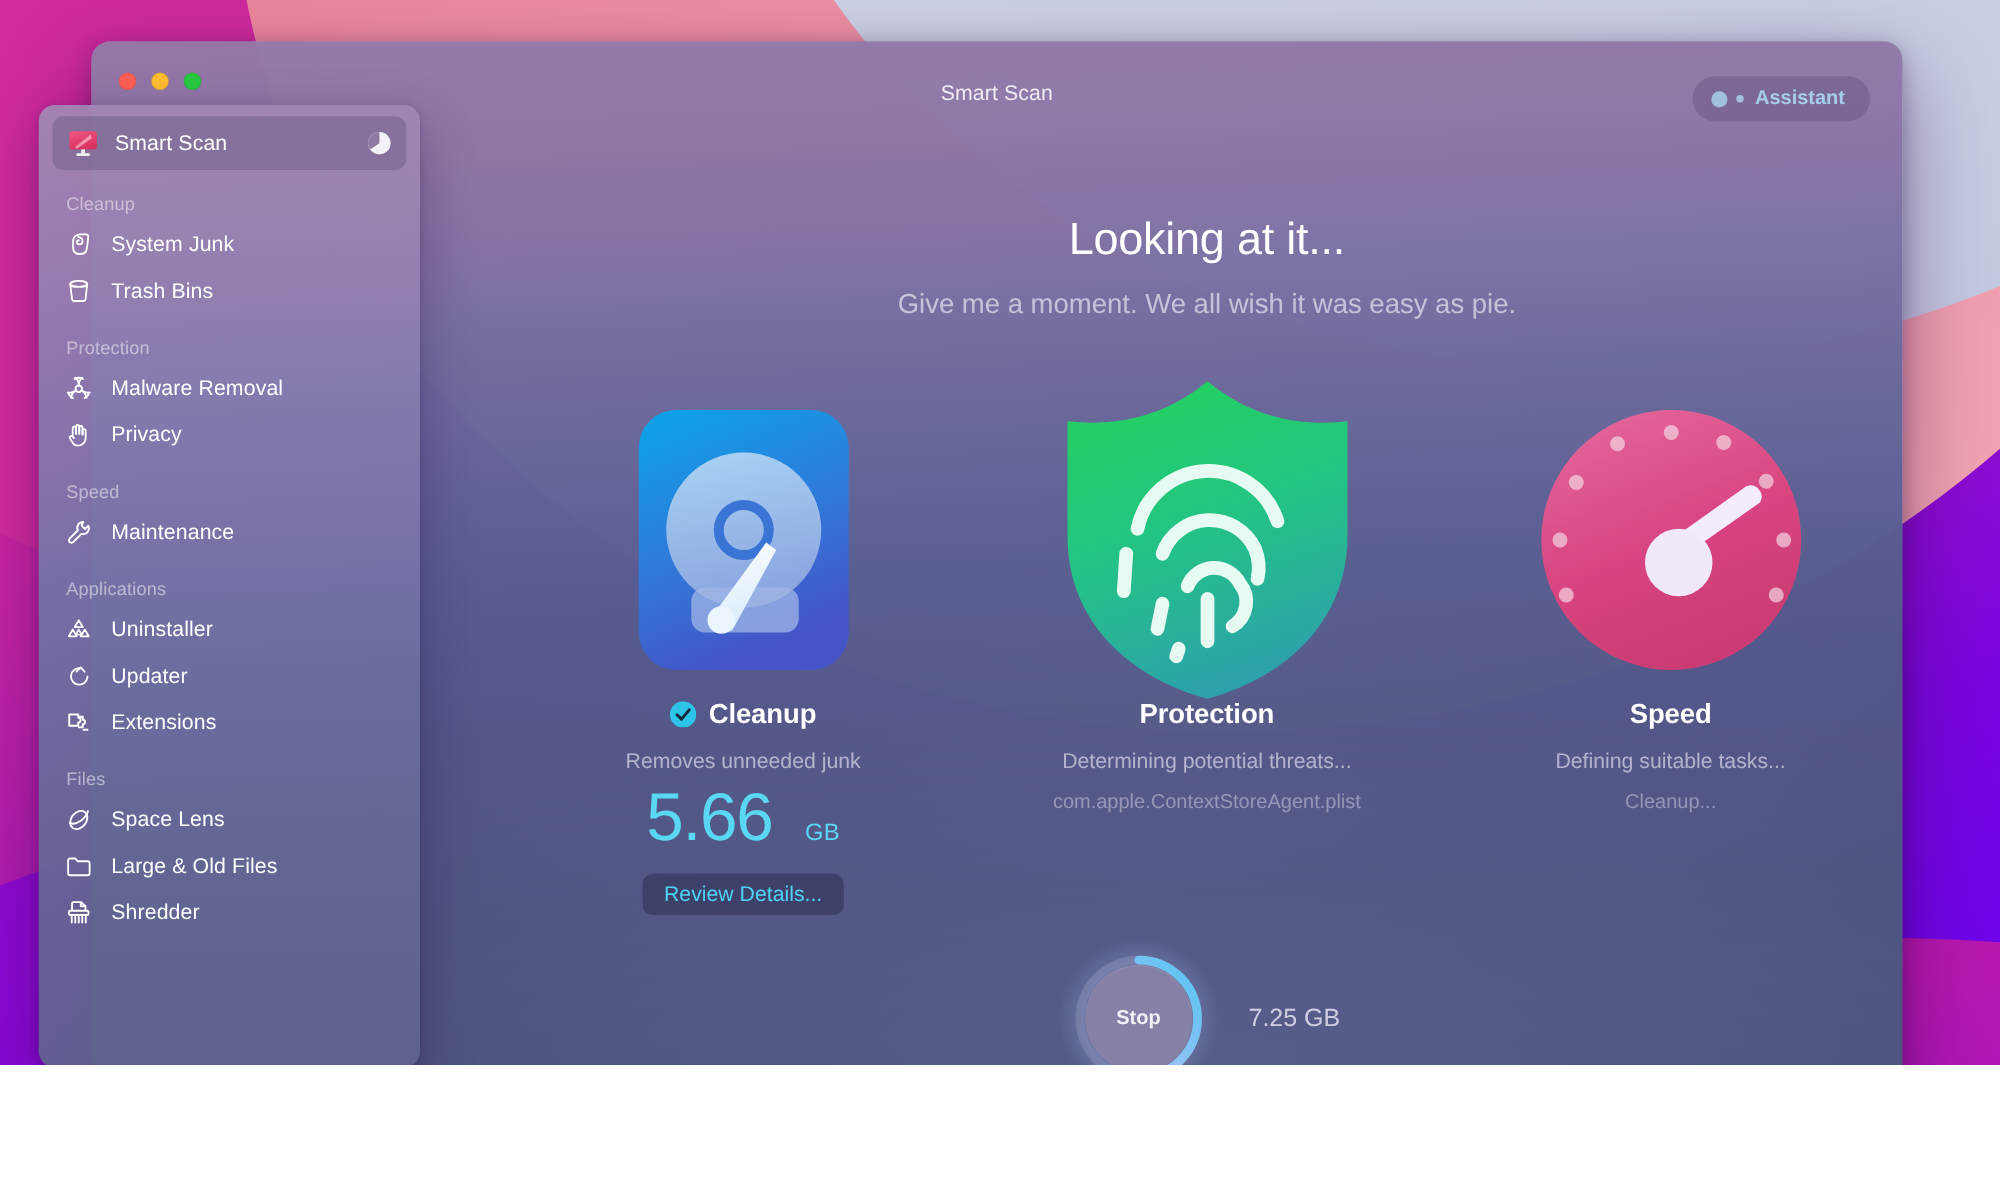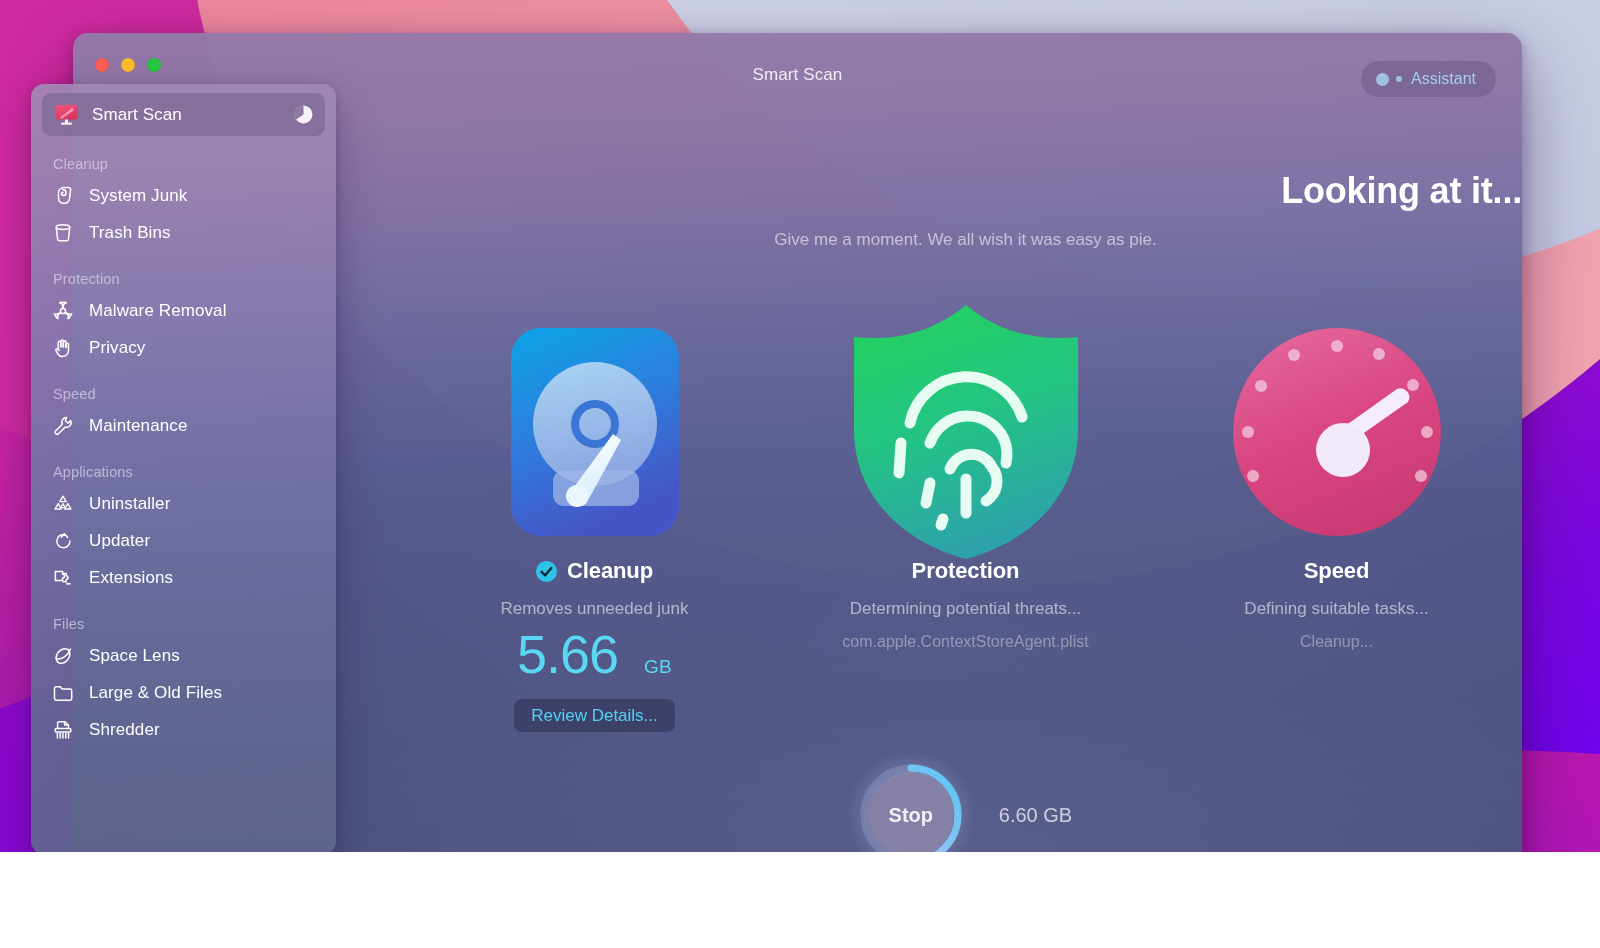--- a/index.html
+++ b/index.html
@@ -104,21 +104,21 @@
     position: absolute; right: 26px; top: 28px;
     height: 36px; padding: 0 20px 0 15px;
     display: flex; align-items: center; gap: 9px;
     border-radius: 18px;
     background: rgba(113,93,140,.62);
     cursor: pointer;
   }
   #assistant-dots { display: flex; align-items: center; gap: 7px; }
   .ad-big   { width: 13px; height: 13px; border-radius: 50%; background: #9fc0de; }
   .ad-small { width: 6px;  height: 6px;  border-radius: 50%; background: #9fc0de; }
-  #assistant-label { font-size: 16px; font-weight: normal; color: #a6cdec; }
+  #assistant-label { font-size: 16px; font-weight: bold; color: #a6cdec; }
 
   
   #sidebar {
     position: absolute;
     left: 31px; top: 84px;
     width: 305px; height: 770px;
     border-radius: 13px;
     padding: 9px 0 0 0;
     background: linear-gradient(178deg,
         rgba(161,136,180,.93) 0%,
@@ -169,27 +169,27 @@
   }
 
   
   #main {
     position: absolute;
     left: 336px; top: 66px;
     width: 1113px; height: 794px;
   }
   #headline {
     position: absolute; left: 0; top: 71px; width: 100%;
-    text-align: right;
-    font-size: 36px; font-weight: bold; color: #ffffff; letter-spacing: -.2px;
+    text-align: center;
+    font-size: 36px; font-weight: normal; color: #ffffff; letter-spacing: -.2px;
   }
   #subheadline {
     position: absolute; left: 0; top: 131px; width: 100%;
     text-align: center;
-    font-size: 17px; color: rgba(240,236,246,.66);
+    font-size: 22px; color: rgba(240,236,246,.66);
   }
 
   #cards {
     position: absolute; left: 0; top: 208px; width: 100%;
     display: flex;
   }
   .card { width: 371px; display: flex; flex-direction: column; align-items: center; }
   .card-art { height: 250px; display: flex; align-items: center; justify-content: center; }
   .card-title-row {
     display: flex; align-items: center; justify-content: center; gap: 10px;
@@ -238,21 +238,21 @@
   }
   #stop-ring-svg { position: absolute; left: 0; top: 0; }
   #stop-button {
     position: absolute; left: 9px; top: 9px;
     width: 86px; height: 86px; border-radius: 50%;
     background: rgba(137,131,166,.88);
     display: flex; align-items: center; justify-content: center;
     cursor: pointer;
     box-shadow: inset 0 1px 0 rgba(255,255,255,.10);
   }
-  #stop-label { font-size: 20px; font-weight: bold; color: #f2f0f7; }
+  #stop-label { font-size: 16px; font-weight: bold; color: #f2f0f7; }
   #footer-size {
     margin-left: 36px;
     font-size: 20px; color: rgba(236,233,246,.80);
   }
 </style>
 </head>
 <body>
 
 <div id="desktop">
   <div class="wp-band wp-b5"></div>
@@ -410,21 +410,21 @@
                 <stop offset="1" stop-color="#59c6f2"></stop>
               </linearGradient>
             </defs>
             <circle cx="52" cy="52" r="47" fill="none" stroke="rgba(188,190,220,.22)" stroke-width="7"></circle>
             <circle id="progress-arc" cx="52" cy="52" r="47" fill="none" stroke="url(#ringGrad)" stroke-width="7" stroke-linecap="round" transform="rotate(-90 52 52)" stroke-dasharray="295.3097094374406" stroke-dashoffset="147.6548547187203"></circle>
           </svg>
           <div id="stop-button">
             <span id="stop-label">Stop</span>
           </div>
         </div>
-        <div id="footer-size">6.60 GB</div>
+        <div id="footer-size">7.25 GB</div>
       </div>
     </div>
   </div>
 
   <div id="sidebar">
     <div id="smart-scan-row">
       <span id="smart-scan-icon">
         <svg width="27" height="27" viewBox="0 0 27 27">
           <defs>
             <linearGradient id="monGrad" x1="0" y1="0" x2="0.4" y2="1">

